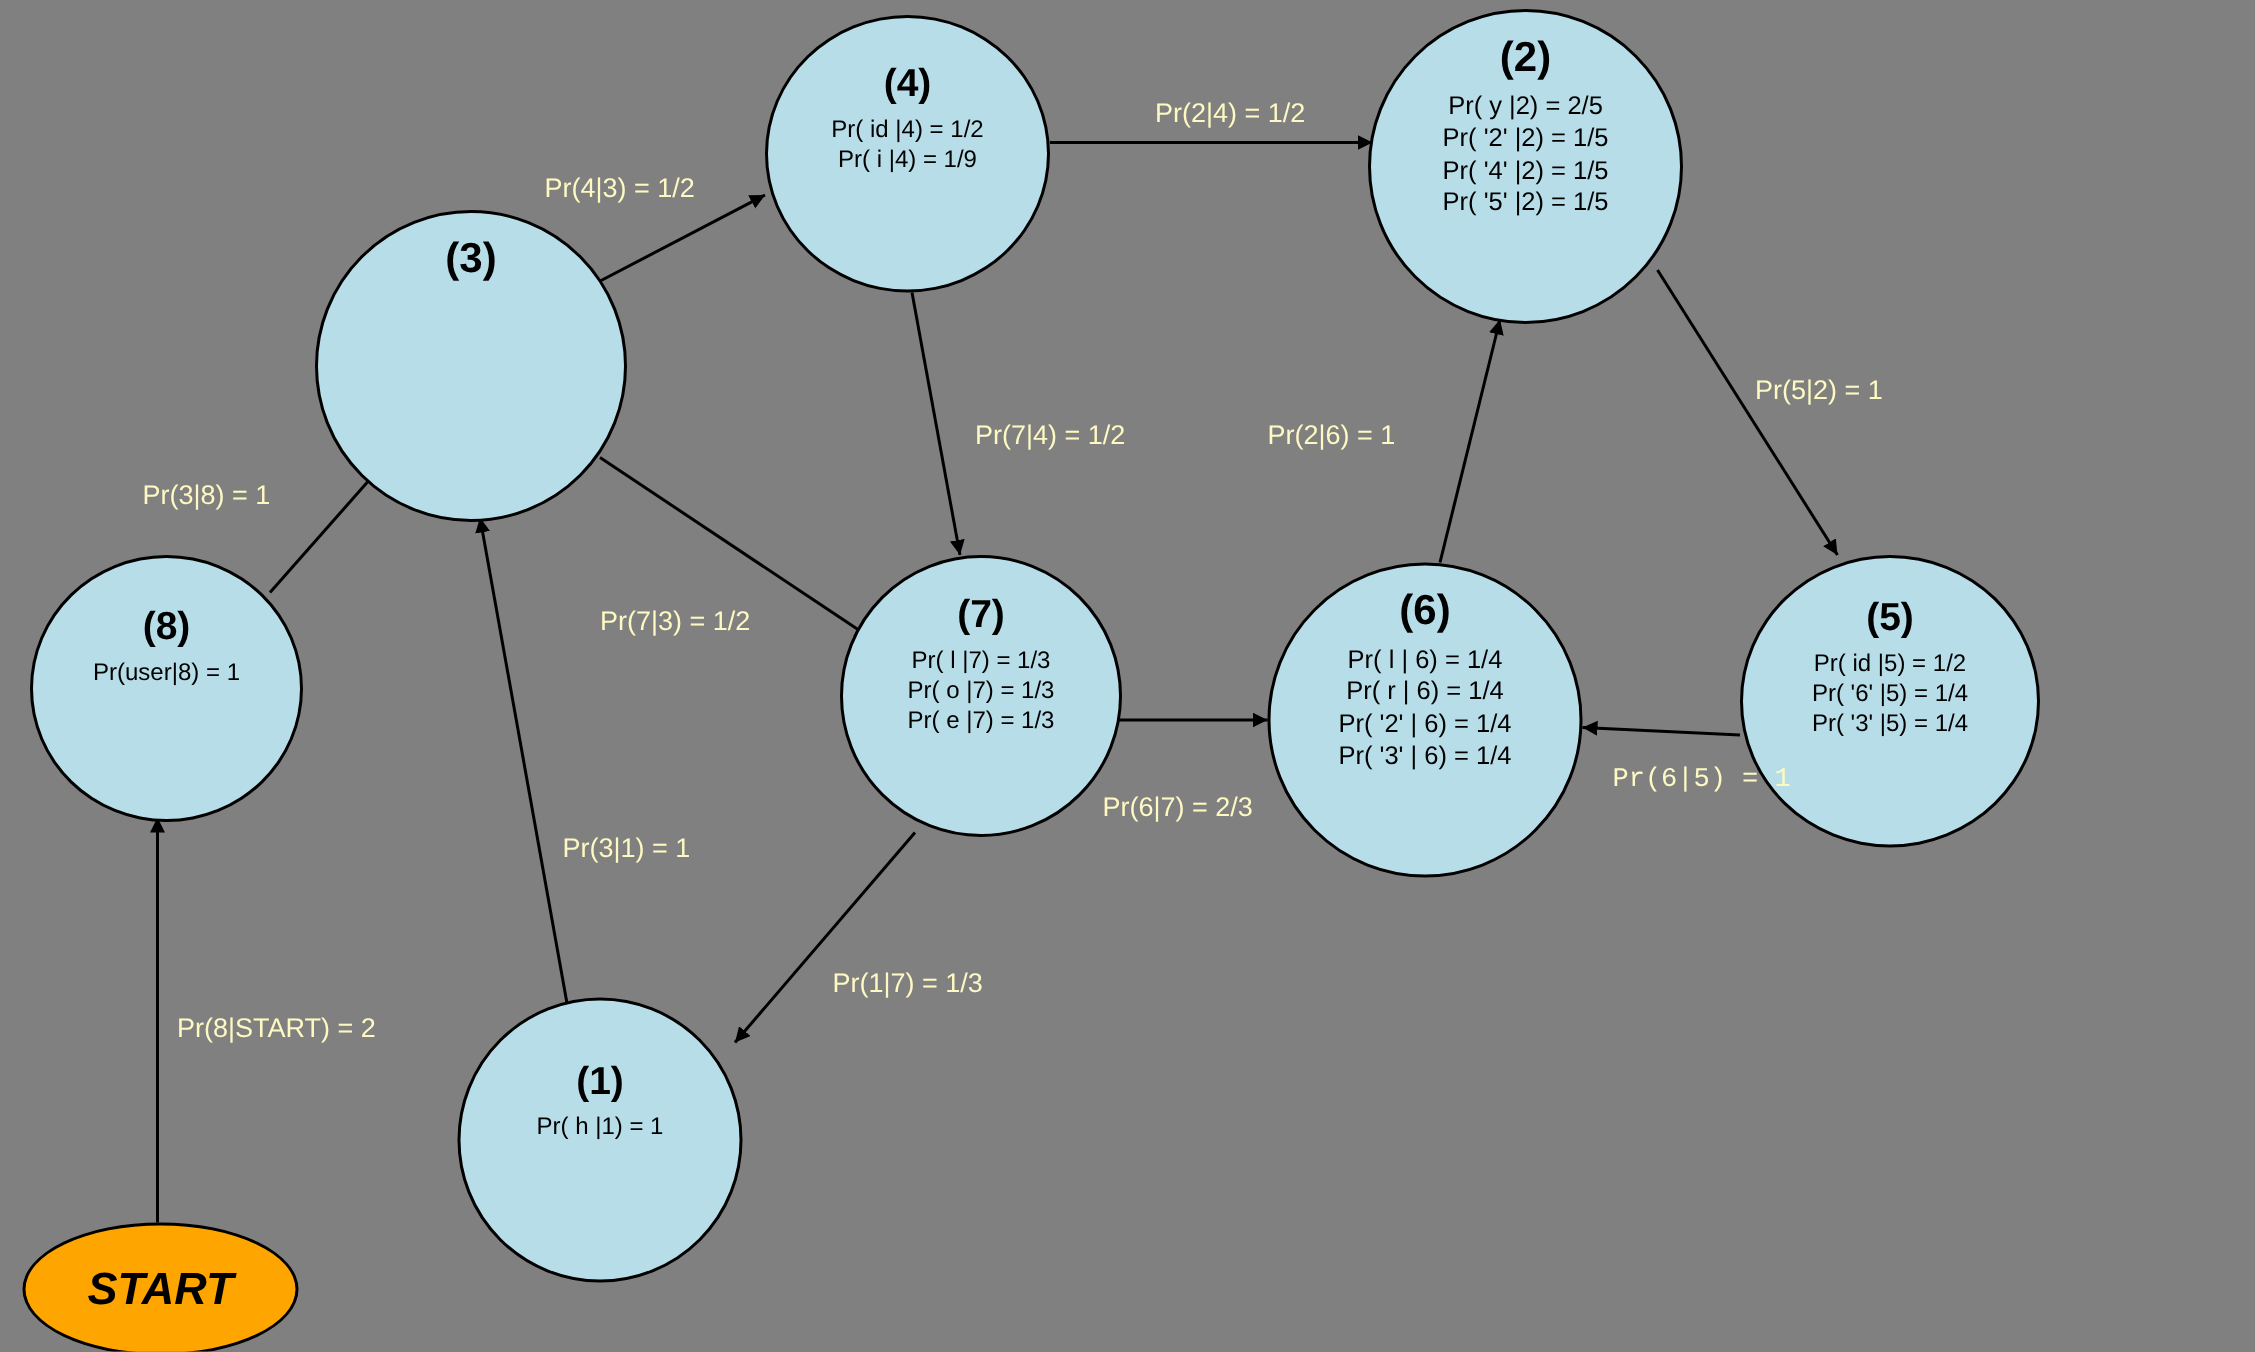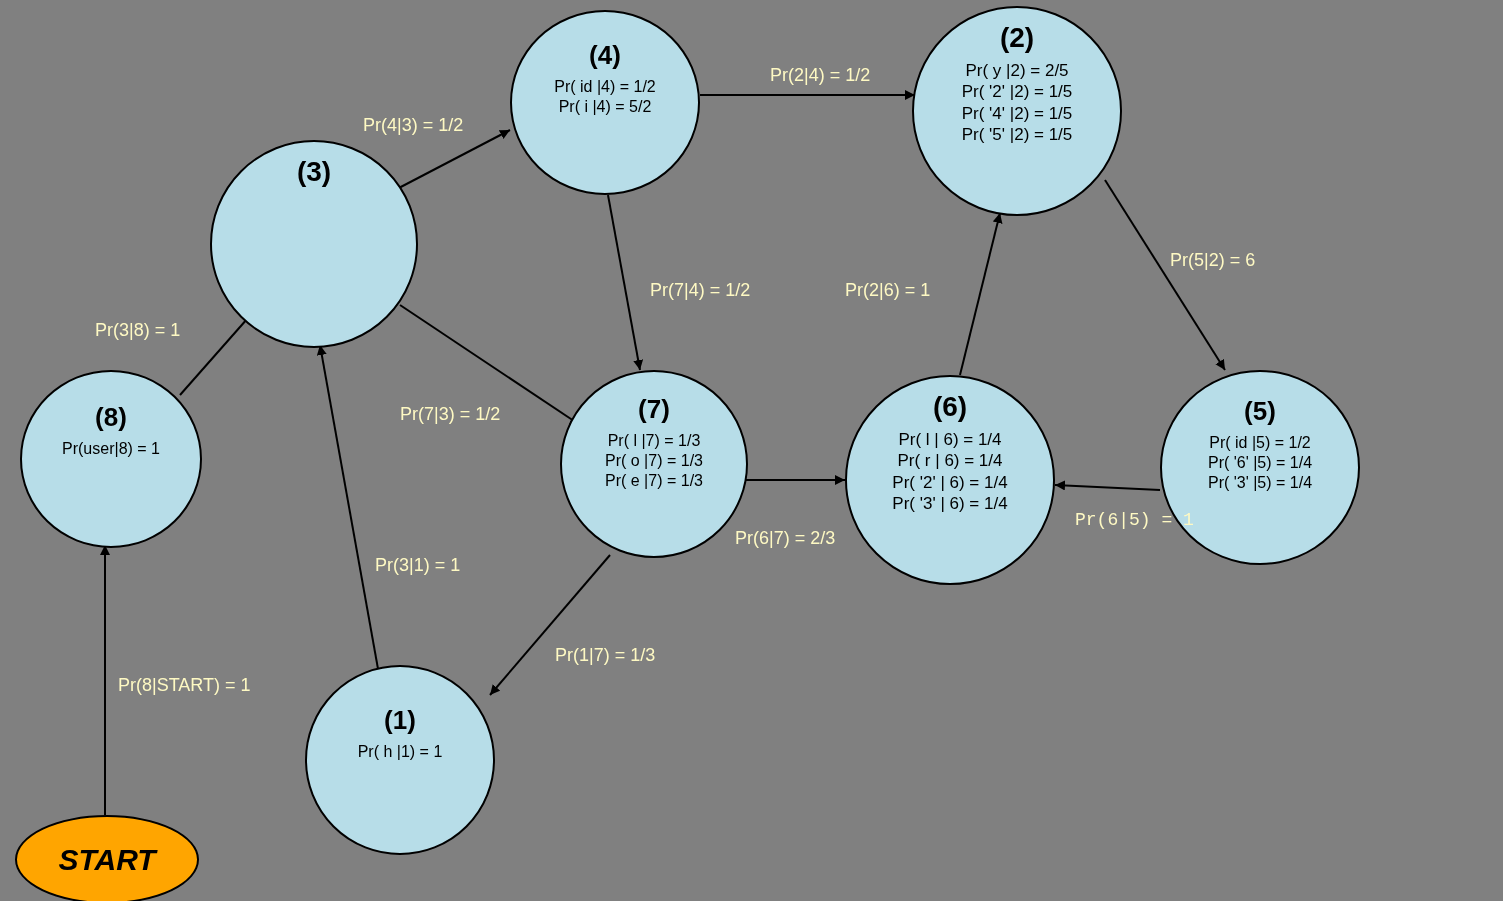--- a/index.html
+++ b/index.html
@@ -114,21 +114,21 @@
     <div class="lines">Pr(user|8) = 1</div>
   </div>
 
   <div class="node" style="left:210px; top:140px; width:208px; height:208px;">
     <div class="title">(3)</div>
   </div>
 
   <div class="node small" style="left:510px; top:10px; width:190px; height:185px; padding-top:28px;">
     <div class="title">(4)</div>
     <div class="lines">Pr( id |4) = 1/2
-Pr( i |4) = 5/2</div>
+Pr( i |4) = 1/9</div>
   </div>
 
   <div class="node" style="left:912px; top:6px; width:210px; height:210px;">
     <div class="title">(2)</div>
     <div class="lines">Pr( y |2) = 2/5
 Pr( '2' |2) = 1/5
 Pr( '4' |2) = 1/5
 Pr( '5' |2) = 1/5</div>
   </div>
 
@@ -152,26 +152,26 @@
     <div class="lines">Pr( id |5) = 1/2
 Pr( '6' |5) = 1/4
 Pr( '3' |5) = 1/4</div>
   </div>
 
   <div class="node small" style="left:305px; top:665px; width:190px; height:190px; padding-top:38px;">
     <div class="title">(1)</div>
     <div class="lines">Pr( h |1) = 1</div>
   </div>
 
-  <div class="edge-label" style="left:118px; top:675px;">Pr(8|START) = 1</div>
+  <div class="edge-label" style="left:118px; top:675px;">Pr(8|START) = 2</div>
   <div class="edge-label" style="left:95px;  top:320px;">Pr(3|8) = 1</div>
   <div class="edge-label" style="left:363px; top:115px;">Pr(4|3) = 1/2</div>
   <div class="edge-label" style="left:400px; top:370px;margin-top:34px;">Pr(7|3) = 1/2</div>
   <div class="edge-label" style="left:770px; top:65px;">Pr(2|4) = 1/2</div>
   <div class="edge-label" style="left:650px; top:280px;">Pr(7|4) = 1/2</div>
   <div class="edge-label" style="left:735px; top:528px;">Pr(6|7) = 2/3</div>
   <div class="edge-label" style="left:555px; top:645px;text-align:center;">Pr(1|7) = 1/3</div>
   <div class="edge-label" style="left:375px; top:555px;">Pr(3|1) = 1</div>
   <div class="edge-label" style="left:845px; top:280px;">Pr(2|6) = 1</div>
-  <div class="edge-label" style="left:1170px;top:250px;">Pr(5|2) = 6</div>
+  <div class="edge-label" style="left:1170px;top:250px;">Pr(5|2) = 1</div>
   <div class="edge-label" style="left:1075px;top:510px;font-family:Liberation Mono, monospace;">Pr(6|5) = 1</div>
 
 </div>
 
 </body></html>

